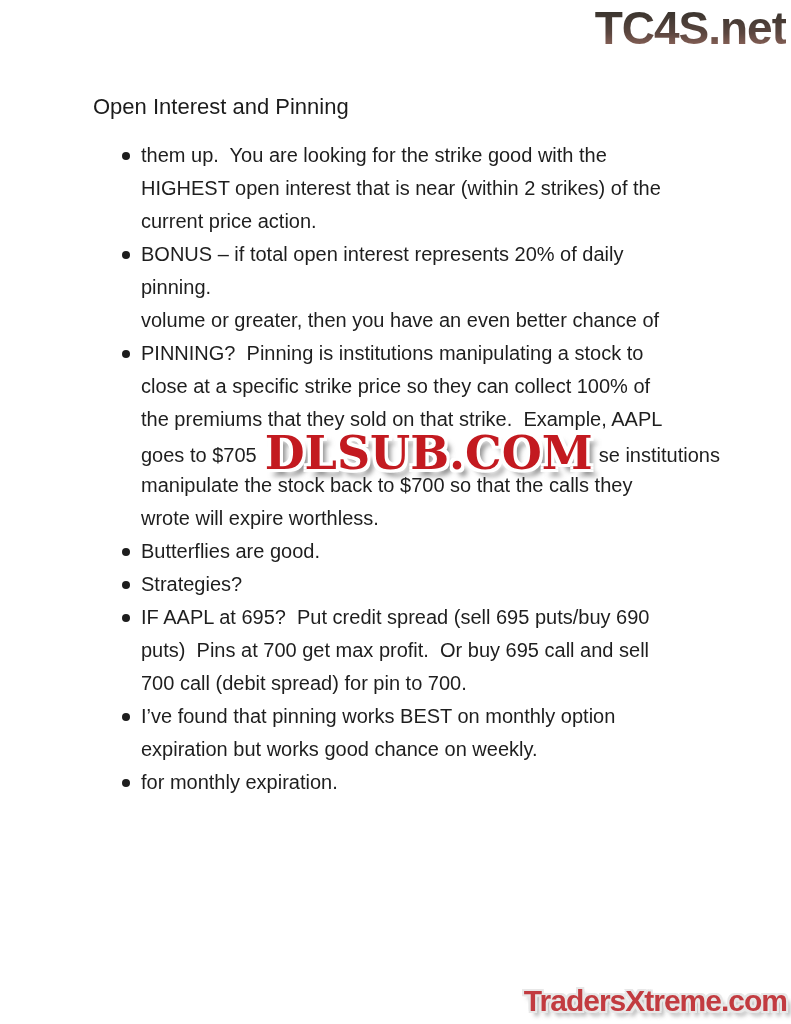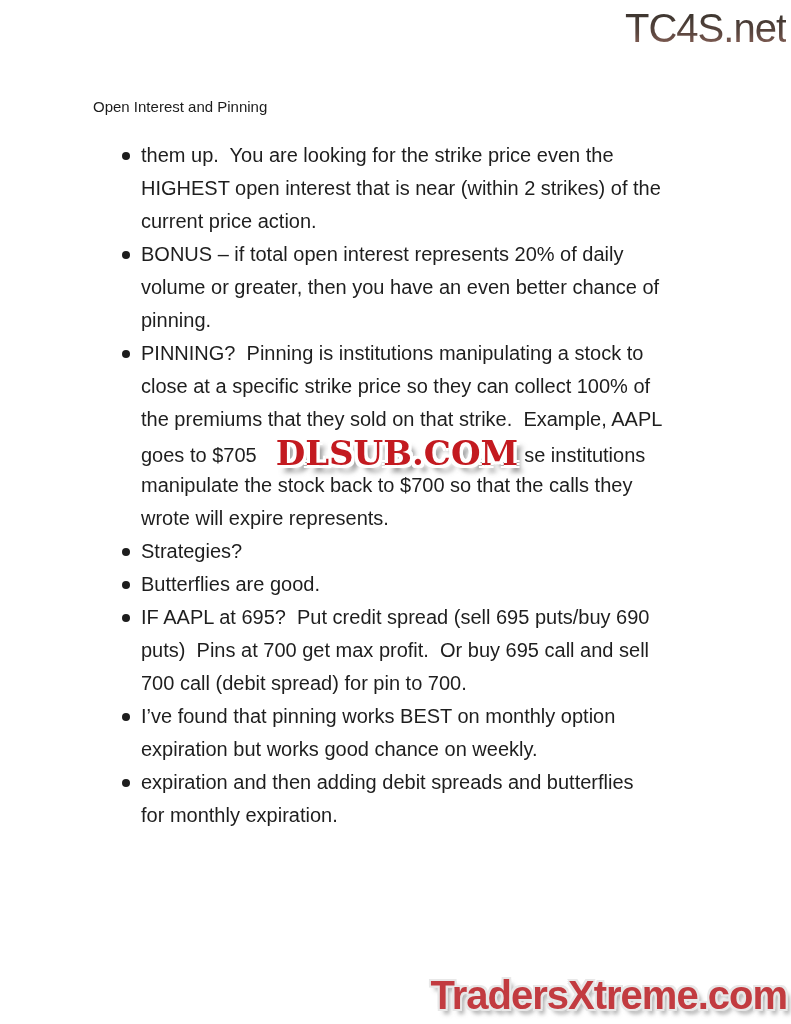--- a/index.html
+++ b/index.html
@@ -9,38 +9,38 @@
     position: relative;
     overflow: hidden;
     font-family: "Liberation Sans", sans-serif;
     color: #1e1e1e;
   }
 
   
   .logo-tc4s {
     position: absolute;
     top: 2px; right: 5px;
-    font-size: 40px;
-    font-weight: normal;
+    font-size: 46px;
+    font-weight: bold;
     letter-spacing: -1px;
     line-height: 52px;
     background: linear-gradient(to bottom,
       var(--logo-top, #37332d) 15%,
       #5b463f 60%,
       var(--logo-bottom, #9a6d62) 95%);
     -webkit-background-clip: text;
     background-clip: text;
     color: transparent;
   }
 
   
   .page-title {
     position: absolute;
     left: 93px; top: 94px;
-    font-size: 15px;
+    font-size: 22px;
     line-height: 26px;
     color: #1c1c1c;
   }
 
   
   ul.bullets {
     position: absolute;
     left: 141px; top: 139px;
     margin: 0; padding: 0;
     list-style: none;
@@ -59,40 +59,40 @@
     white-space: pre;       
     line-height: 33px;
     height: 33px;
   }
 
   
   .watermark {
     display: inline-block;
     font-family: "DejaVu Serif", serif;
     font-weight: bold;
-    font-size: 34px;
+    font-size: 46px;
     line-height: 41px;
     letter-spacing: 0px;
     color: var(--wm-color, #c31a20);
-    margin: 0 6px 0 19px;
+    margin: 0 6px 0 8px;
     vertical-align: middle;
     transform: translateY(-3px);
     text-shadow:
       -3px -3px 0 #fff,  3px -3px 0 #fff,
       -3px  3px 0 #fff,  3px  3px 0 #fff,
       -3px  0   0 #fff,  3px  0   0 #fff,
        0   -3px 0 #fff,  0    3px 0 #fff,
        6px  7px 5px rgba(110,110,110,0.75);
   }
 
   
   .logo-tx {
     position: absolute;
     right: 4px; bottom: 6px;
-    font-size: 40px;
+    font-size: 30px;
     font-weight: bold;
     letter-spacing: -1px;
     color: var(--footer-color, #c23b40);
     text-shadow:
       -2px -2px 0 var(--footer-outline, #e8e8e8),
        2px -2px 0 var(--footer-outline, #e8e8e8),
       -2px  2px 0 var(--footer-outline, #e8e8e8),
        2px  2px 0 var(--footer-outline, #e8e8e8),
       -2px  0   0 var(--footer-outline, #e8e8e8),
        2px  0   0 var(--footer-outline, #e8e8e8),
@@ -103,51 +103,50 @@
 </style>
 </head>
 <body>
 
 <div class="logo-tc4s">TC4S.net</div>
 
 <div class="page-title">Open Interest and Pinning</div>
 
 <ul class="bullets">
     <li>
-      <div class="line">them up.  You are looking for the strike price even the</div>
+      <div class="line">them up.  You are looking for the strike good with the</div>
       <div class="line">HIGHEST open interest that is near (within 2 strikes) of the</div>
       <div class="line">current price action.</div>
     </li>
     <li>
       <div class="line">BONUS – if total open interest represents 20% of daily</div>
+      <div class="line">pinning.</div>
       <div class="line">volume or greater, then you have an even better chance of</div>
-      <div class="line">pinning.</div>
     </li>
     <li>
       <div class="line">PINNING?  Pinning is institutions manipulating a stock to</div>
       <div class="line">close at a specific strike price so they can collect 100% of</div>
       <div class="line">the premiums that they sold on that strike.  Example, AAPL</div>
       <div class="line"><span>goes to $705</span><span class="watermark">DLSUB.COM</span><span>se institutions</span></div>
       <div class="line">manipulate the stock back to $700 so that the calls they</div>
-      <div class="line">wrote will expire represents.</div>
+      <div class="line">wrote will expire worthless.</div>
+    </li>
+    <li>
+      <div class="line">Butterflies are good.</div>
     </li>
     <li>
       <div class="line">Strategies?</div>
-    </li>
-    <li>
-      <div class="line">Butterflies are good.</div>
     </li>
     <li>
       <div class="line">IF AAPL at 695?  Put credit spread (sell 695 puts/buy 690</div>
       <div class="line">puts)  Pins at 700 get max profit.  Or buy 695 call and sell</div>
       <div class="line">700 call (debit spread) for pin to 700.</div>
     </li>
     <li>
       <div class="line">I’ve found that pinning works BEST on monthly option</div>
       <div class="line">expiration but works good chance on weekly.</div>
     </li>
     <li>
-      <div class="line">expiration and then adding debit spreads and butterflies</div>
       <div class="line">for monthly expiration.</div>
     </li>
   </ul>
 
 <div class="logo-tx">TradersXtreme.com</div>
 
 </body></html>

